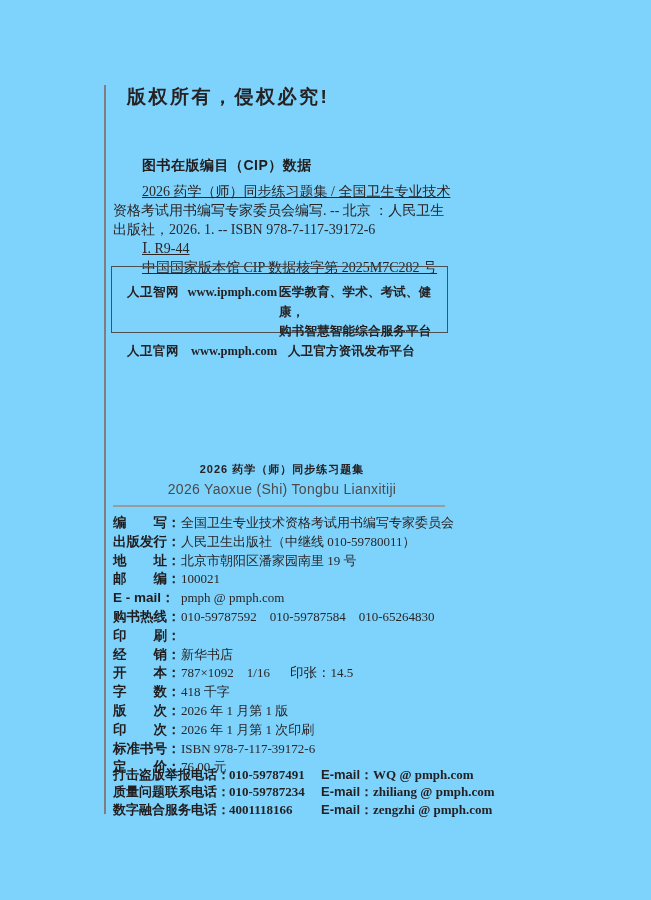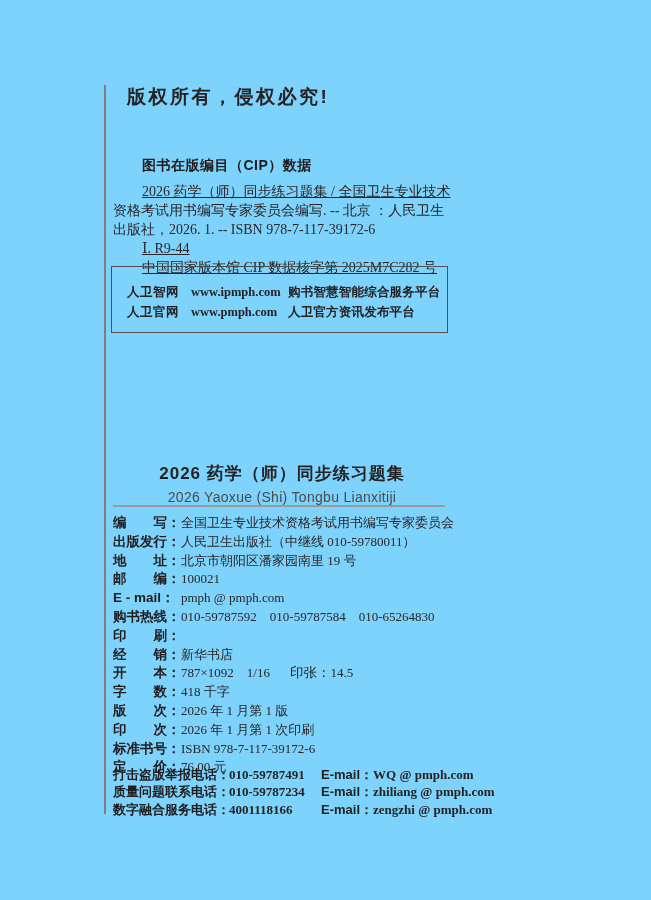--- a/index.html
+++ b/index.html
@@ -18,21 +18,21 @@
   .cip-line{font-family:"Liberation Serif","DejaVu Serif",serif;font-size:14px;line-height:19px;color:#2b2526;white-space:nowrap;}
   .cip-indent{padding-left:29px;text-decoration:underline;}
   
   .svc-box{left:111px;top:266px;width:337px;height:67px;border:1px solid #4f4f4f;box-sizing:border-box;padding:16px 0 0 15px;}
   .svc-row{display:flex;align-items:flex-start;}
   .svc-name{display:inline-block;width:64px;font-weight:bold;font-size:12.5px;line-height:19.5px;letter-spacing:0.5px;}
   .svc-url{display:inline-block;width:97px;font-weight:bold;font-size:12.5px;line-height:19.5px;font-family:"Liberation Serif","DejaVu Serif",serif;}
   .svc-desc{font-weight:bold;font-size:12.5px;line-height:19.5px;letter-spacing:0.2px;}
   
   .title-wrap{left:104px;top:462px;width:356px;text-align:center;}
-  .title-cn{font-size:17px;font-weight:bold;letter-spacing:1px;color:#262122;}
+  .title-cn{font-size:11px;font-weight:bold;letter-spacing:1px;color:#262122;}
   .title-py{font-size:14px;color:#4e4a4b;letter-spacing:0.3px;margin-top:4px;}
   
   .rule{left:113px;top:505px;width:332px;height:2px;background:#9b9b9b;}
   
   .pub{left:113px;top:513px;}
   .pub-row{height:18.8px;line-height:18.8px;white-space:nowrap;}
   .pub-label{display:inline-block;width:68px;font-weight:bold;font-size:13.5px;color:#211d1e;}
   .pub-value{font-family:"Liberation Serif","DejaVu Serif",serif;font-size:13px;color:#2b2526;}
   .pub-label2{display:inline-block;margin-left:20px;font-weight:normal;font-size:13.5px;color:#211d1e;}
   
@@ -59,20 +59,21 @@
     <div class="cip-line">出版社，2026. 1. -- ISBN 978-7-117-39172-6</div>
     <div class="cip-line cip-indent">Ⅰ. R9-44</div>
     <div class="cip-line cip-indent">中国国家版本馆 CIP 数据核字第 2025M7C282 号</div>
   </div>
 
   <div class="abs svc-box">
     <div class="svc-row">
       <span class="svc-name">人卫智网</span>
       <span class="svc-url">www.ipmph.com</span>
       <span class="svc-desc">
+        <div>医学教育、学术、考试、健康，</div>
         <div>购书智慧智能综合服务平台</div>
       </span>
     </div>
     <div class="svc-row">
       <span class="svc-name">人卫官网</span>
       <span class="svc-url">www.pmph.com</span>
       <span class="svc-desc">
         <div>人卫官方资讯发布平台</div>
       </span>
     </div>

